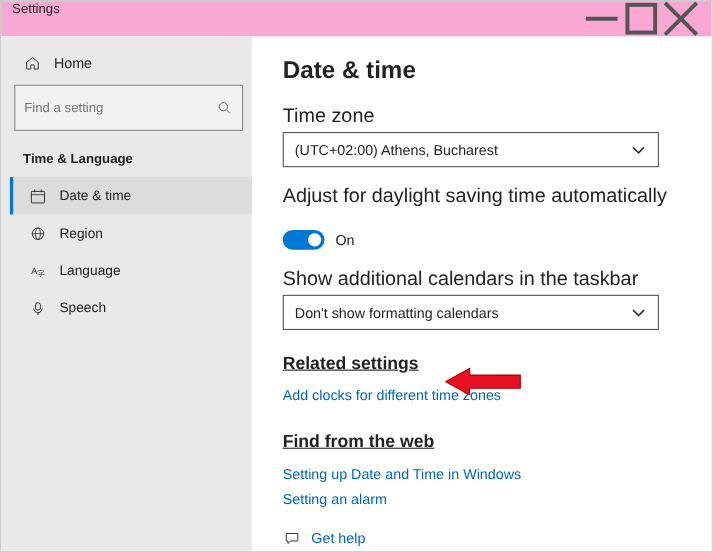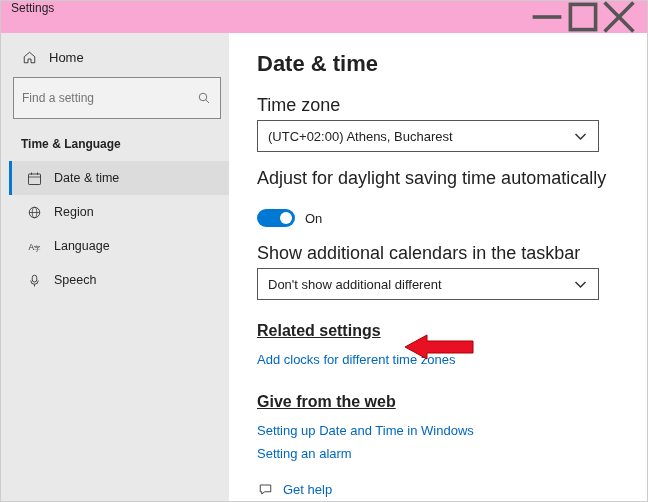--- a/index.html
+++ b/index.html
@@ -135,32 +135,32 @@
     </div>
 
     <div class="field-label">Adjust for daylight saving time automatically</div>
     <div class="toggle-row">
       <div class="toggle"></div>
       <span class="toggle-label">On</span>
     </div>
 
     <div class="field-label">Show additional calendars in the taskbar</div>
     <div class="dropdown">
-      <span>Don't show additional different</span>
+      <span>Don't show formatting calendars</span>
       <span class="icon chevron">
           <svg viewBox="0 0 12 12">
             <path d="M2 4 L6 8 L10 4" fill="none" stroke="#333" stroke-width="1.2"></path>
           </svg>
         </span>
     </div>
 
     <div class="section-title">Related settings</div>
     <a class="link">Add clocks for different time zones</a>
 
-    <div class="section-title">Give from the web</div>
+    <div class="section-title">Find from the web</div>
     <a class="link">Setting up Date and Time in Windows</a>
     <a class="link">Setting an alarm</a>
 
     <div style="height:10px"></div>
     <div class="help-row">
       <span class="icon">
           <svg viewBox="0 0 20 20">
             <path d="M3 4 h14 v9 h-8 l-4 3 v-3 h-2 z" fill="none" stroke="#333" stroke-width="1.2"></path>
           </svg>
         </span>

